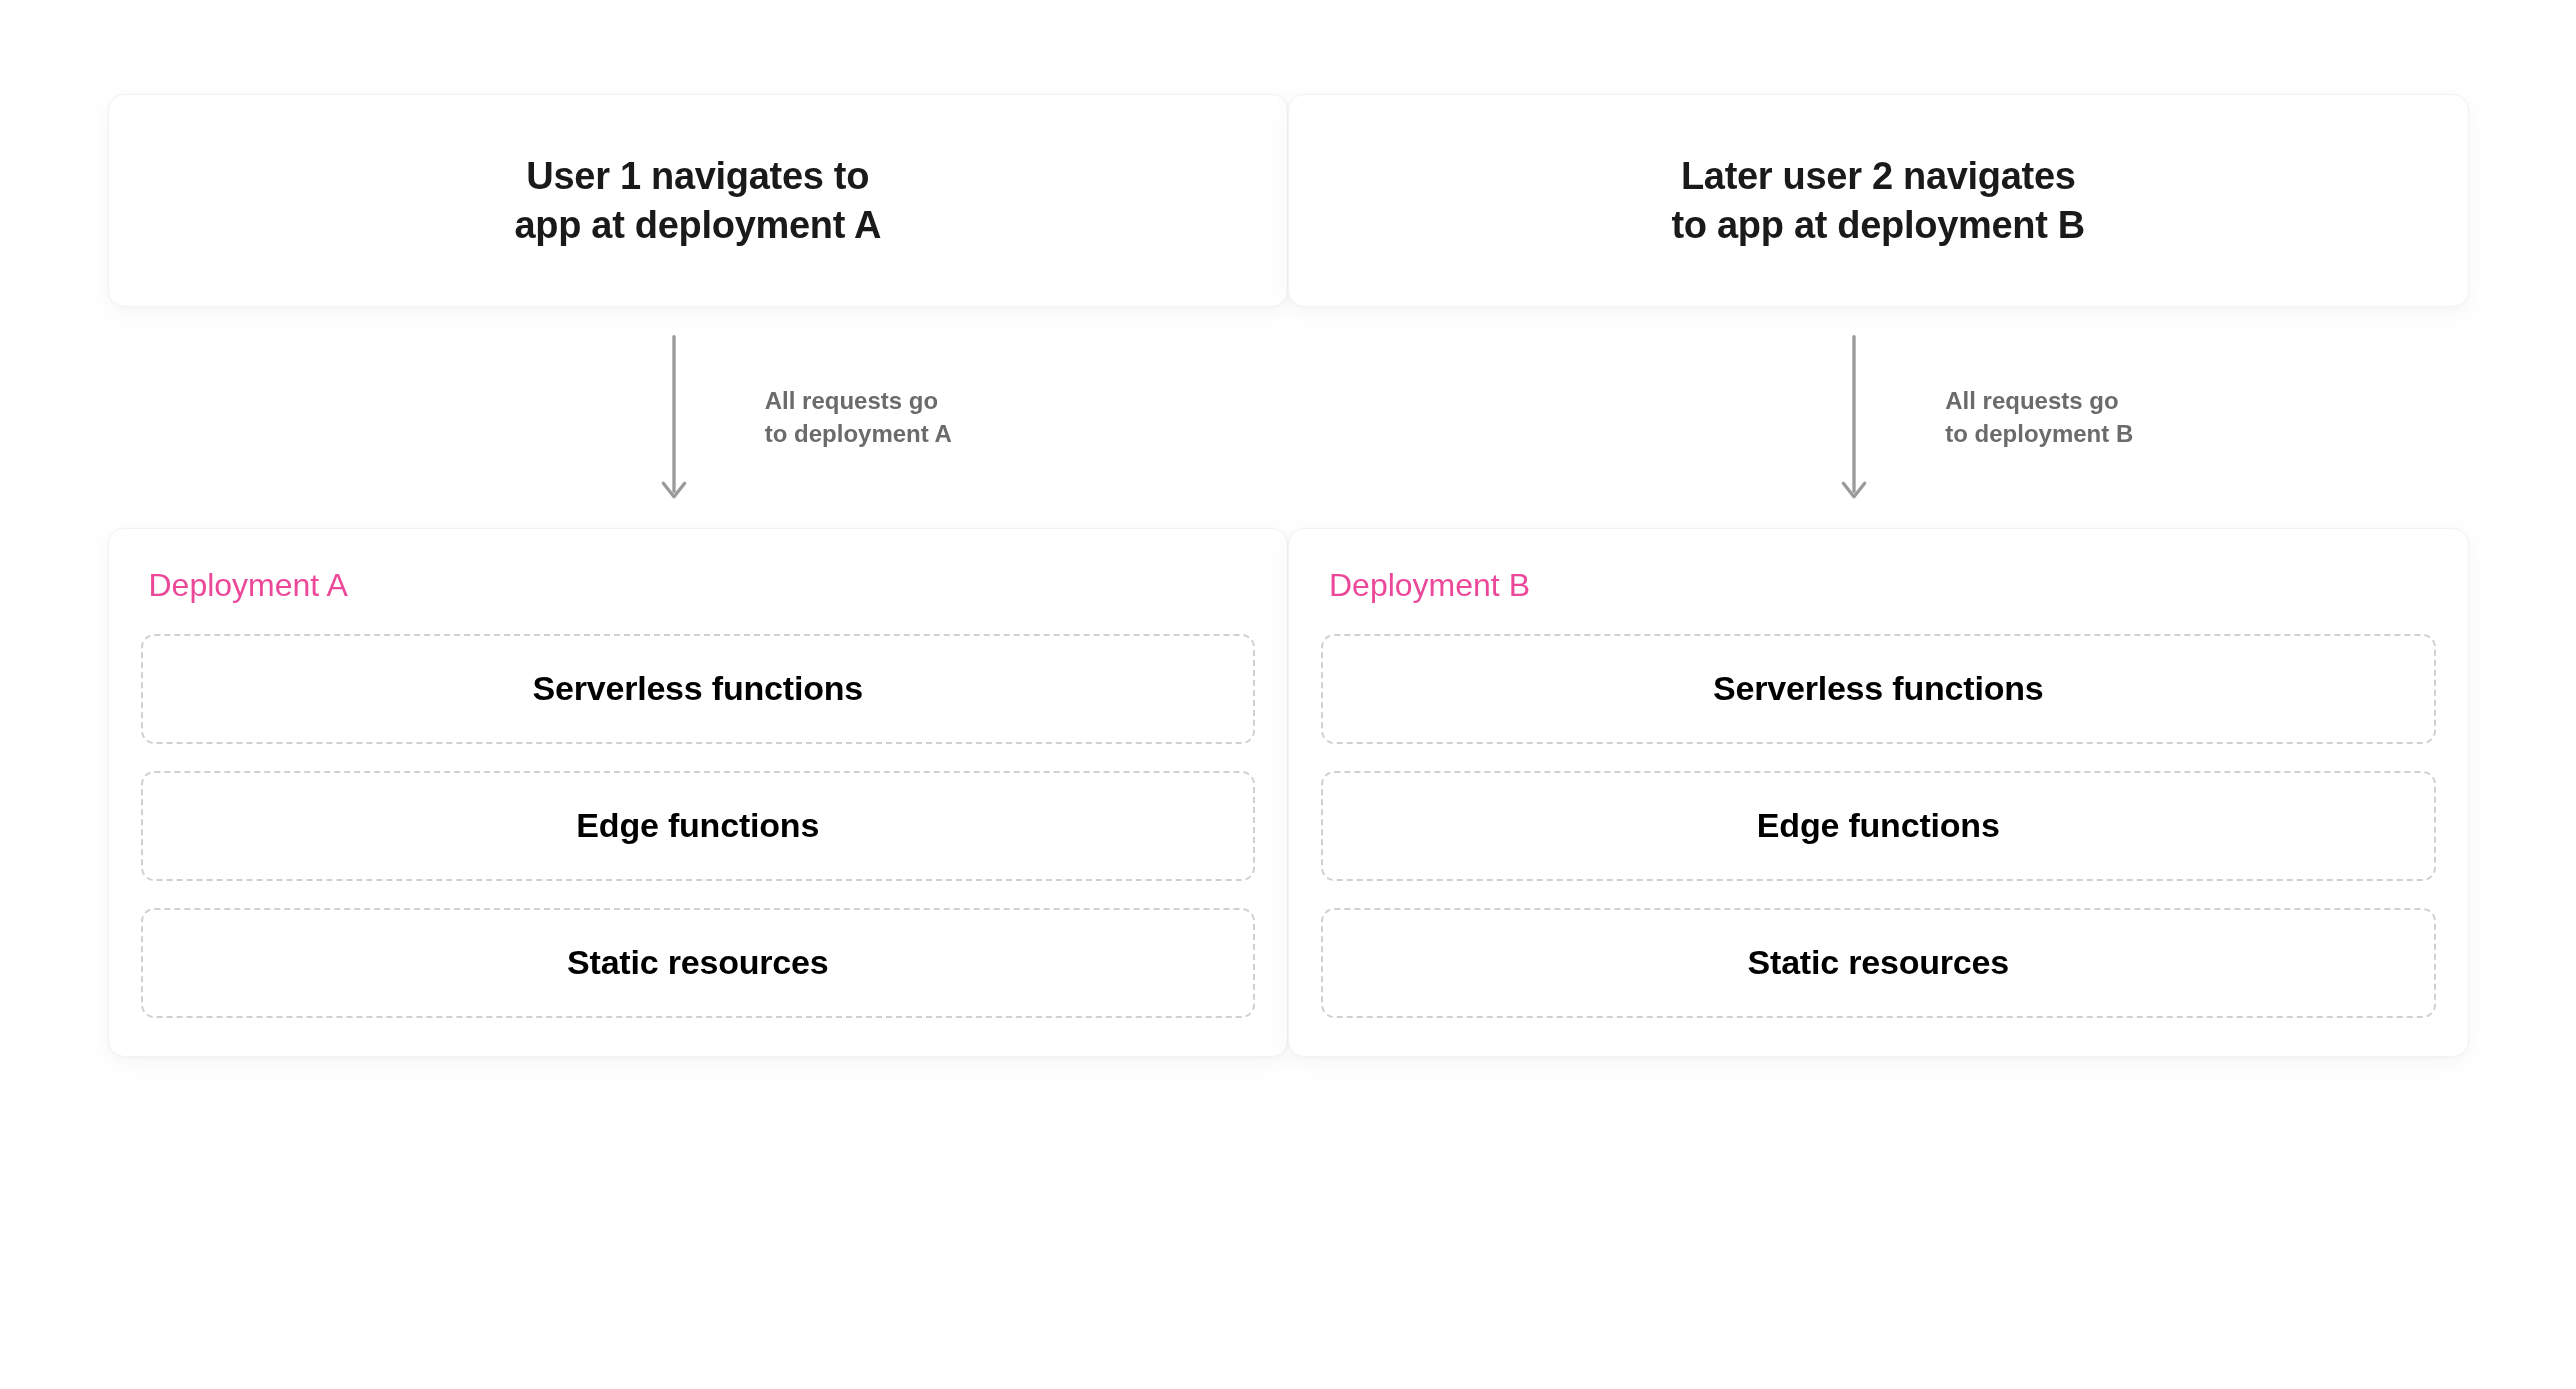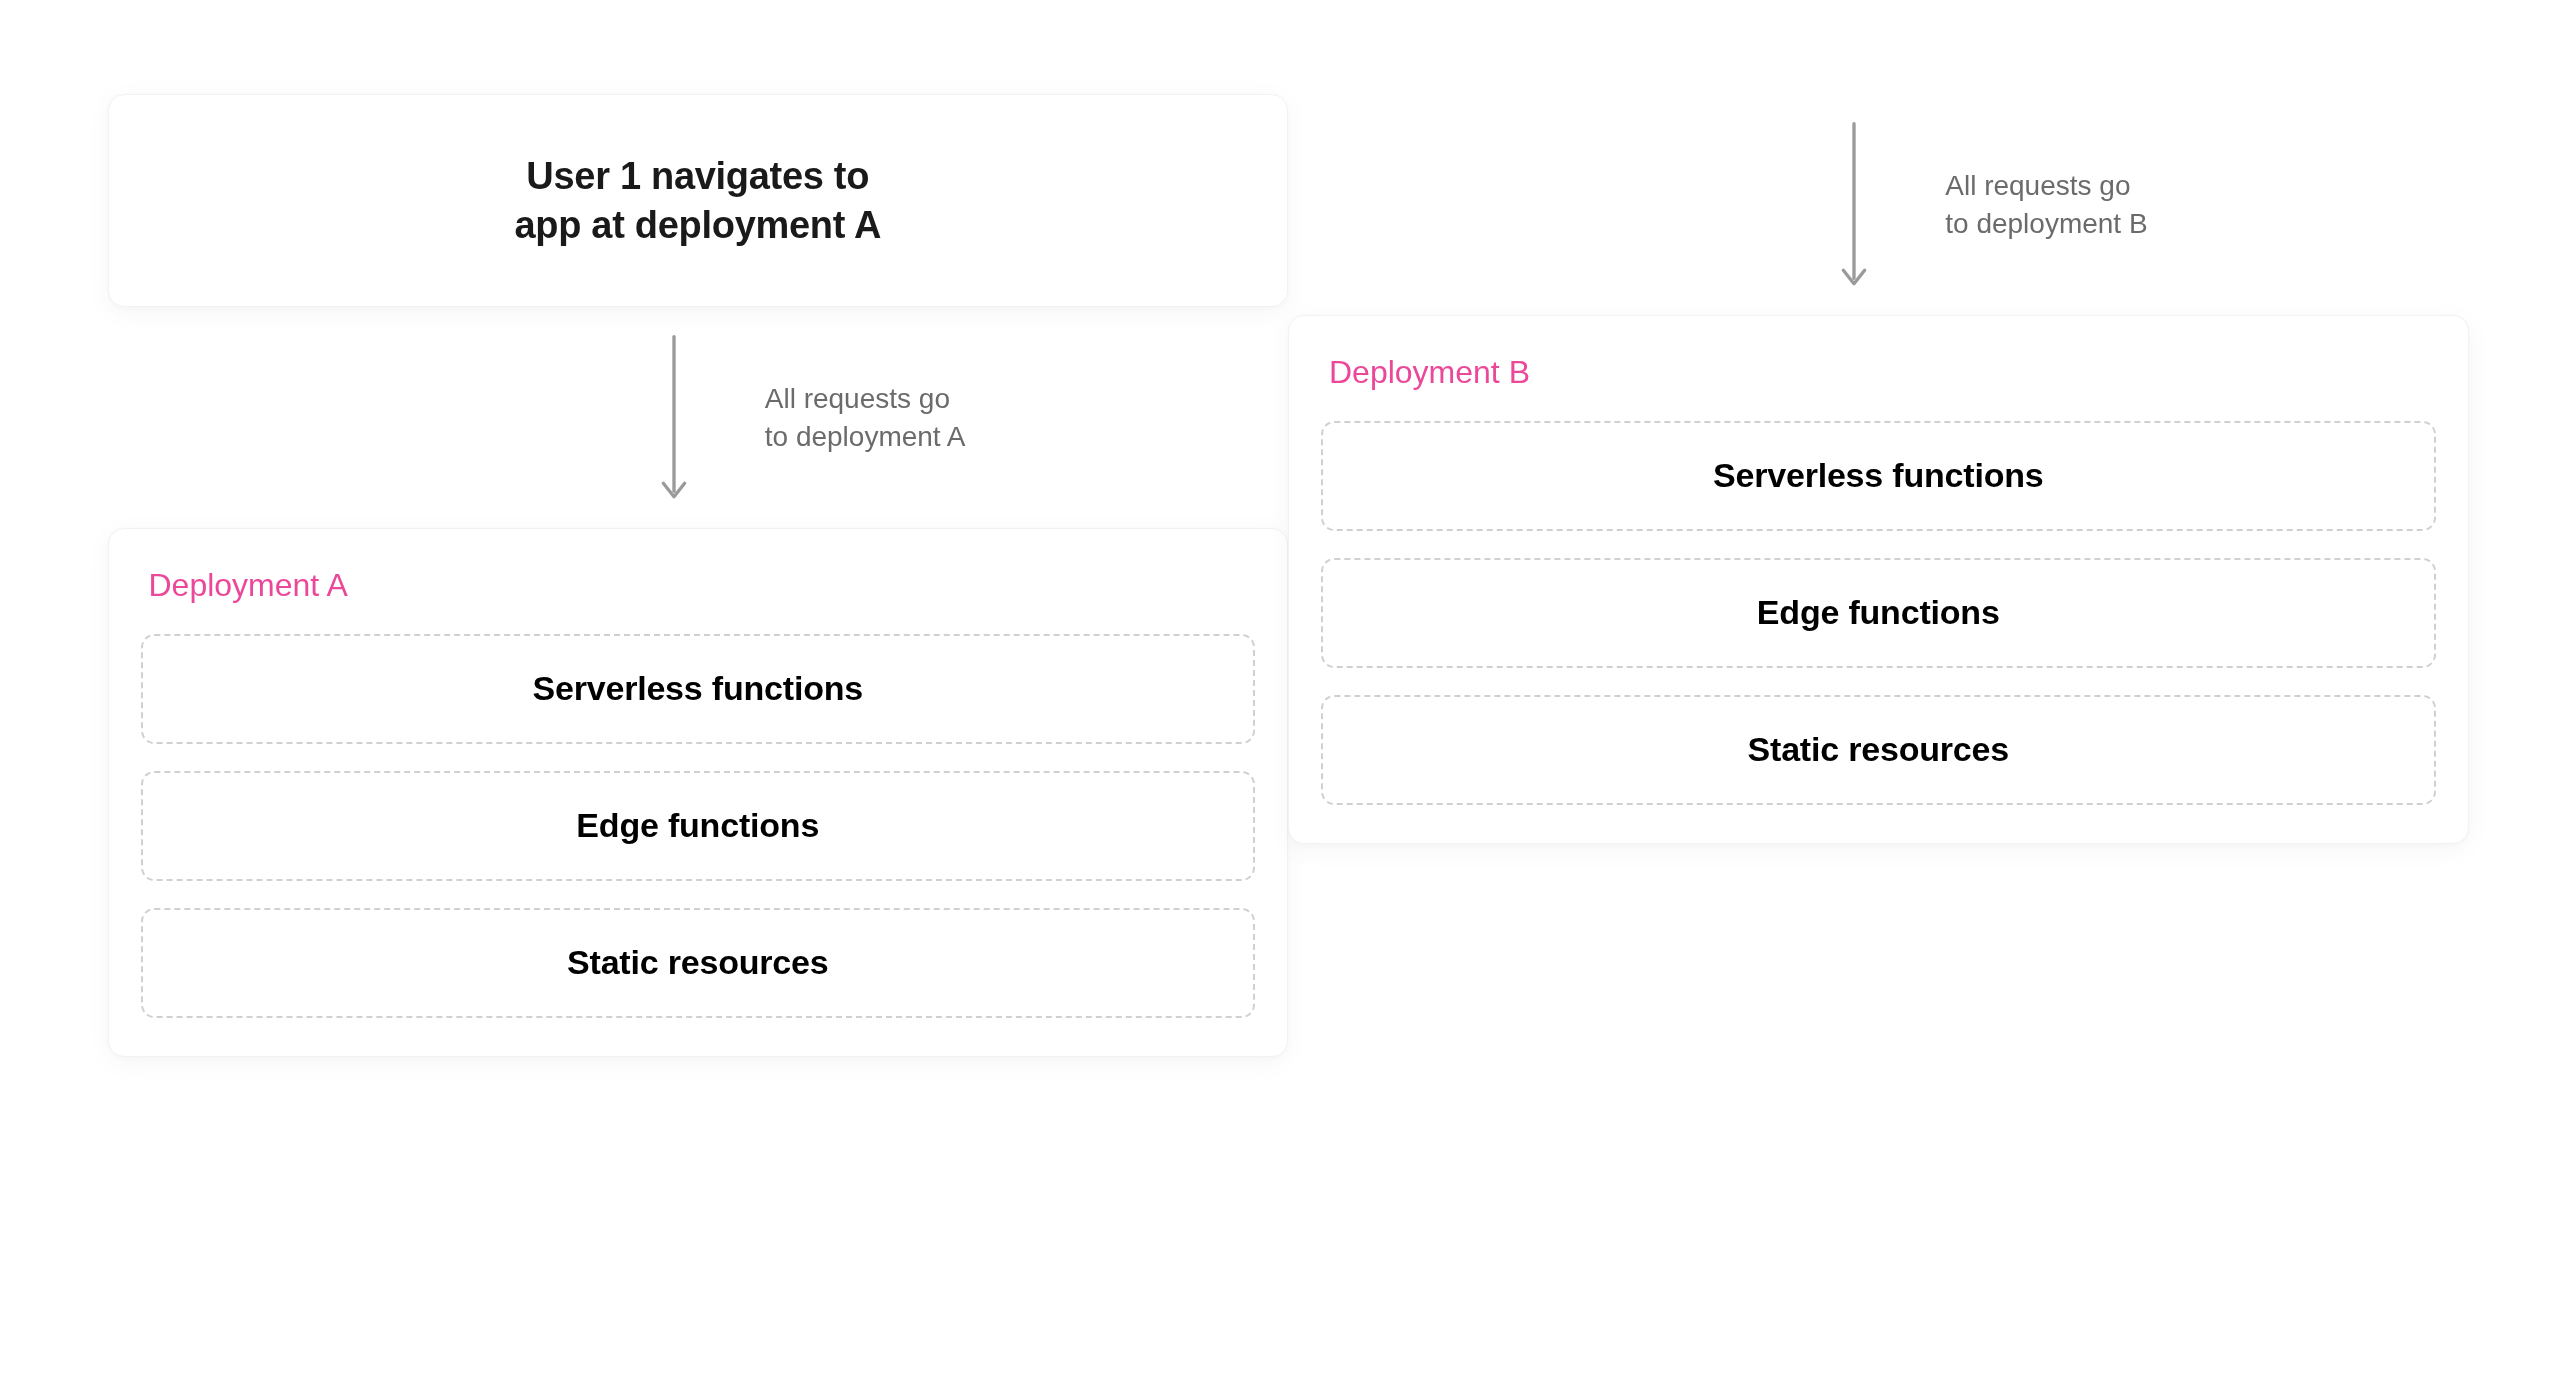--- a/index.html
+++ b/index.html
@@ -46,24 +46,24 @@
     align-items: center;
     justify-content: center;
     height: 221px;
     position: relative;
     gap: 27px;
   }
   .arrow-svg {
     flex-shrink: 0;
   }
   .arrow-label {
-    font-size: 28px;
+    font-size: 24px;
     line-height: 1.35;
     color: #6b6b6b;
-    font-weight: 400;
+    font-weight: 700;
     width: 295px;
     margin-left: 48px;
   }
   .arrow-label-spacer {
     width: 295px;
     flex-shrink: 0;
   }
   .deployment-card {
     padding: 38px 32px 38px 32px;
   }
@@ -126,20 +126,23 @@
         <div class="resource-box">
           <span class="resource-label">Static resources</span>
         </div>
       </div>
     </div>
 
   </div>
 
   <div class="column">
 
+    <div class="card user-card">
+      <div class="user-card-text">Later user 2 navigates<br>to app at deployment B</div>
+    </div>
 
     <div class="arrow-row">
       <div class="arrow-label-spacer"></div>
       <svg class="arrow-svg" width="32" height="174" viewBox="0 0 48 260">
         <line x1="24" y1="8" x2="24" y2="240" stroke="#9a9a9a" stroke-width="5" stroke-linecap="round"></line>
         <polyline points="8,228 24,248 40,228" fill="none" stroke="#9a9a9a" stroke-width="5" stroke-linecap="round" stroke-linejoin="round"></polyline>
       </svg>
       <div class="arrow-label">All requests go<br>to deployment B</div>
     </div>
 

